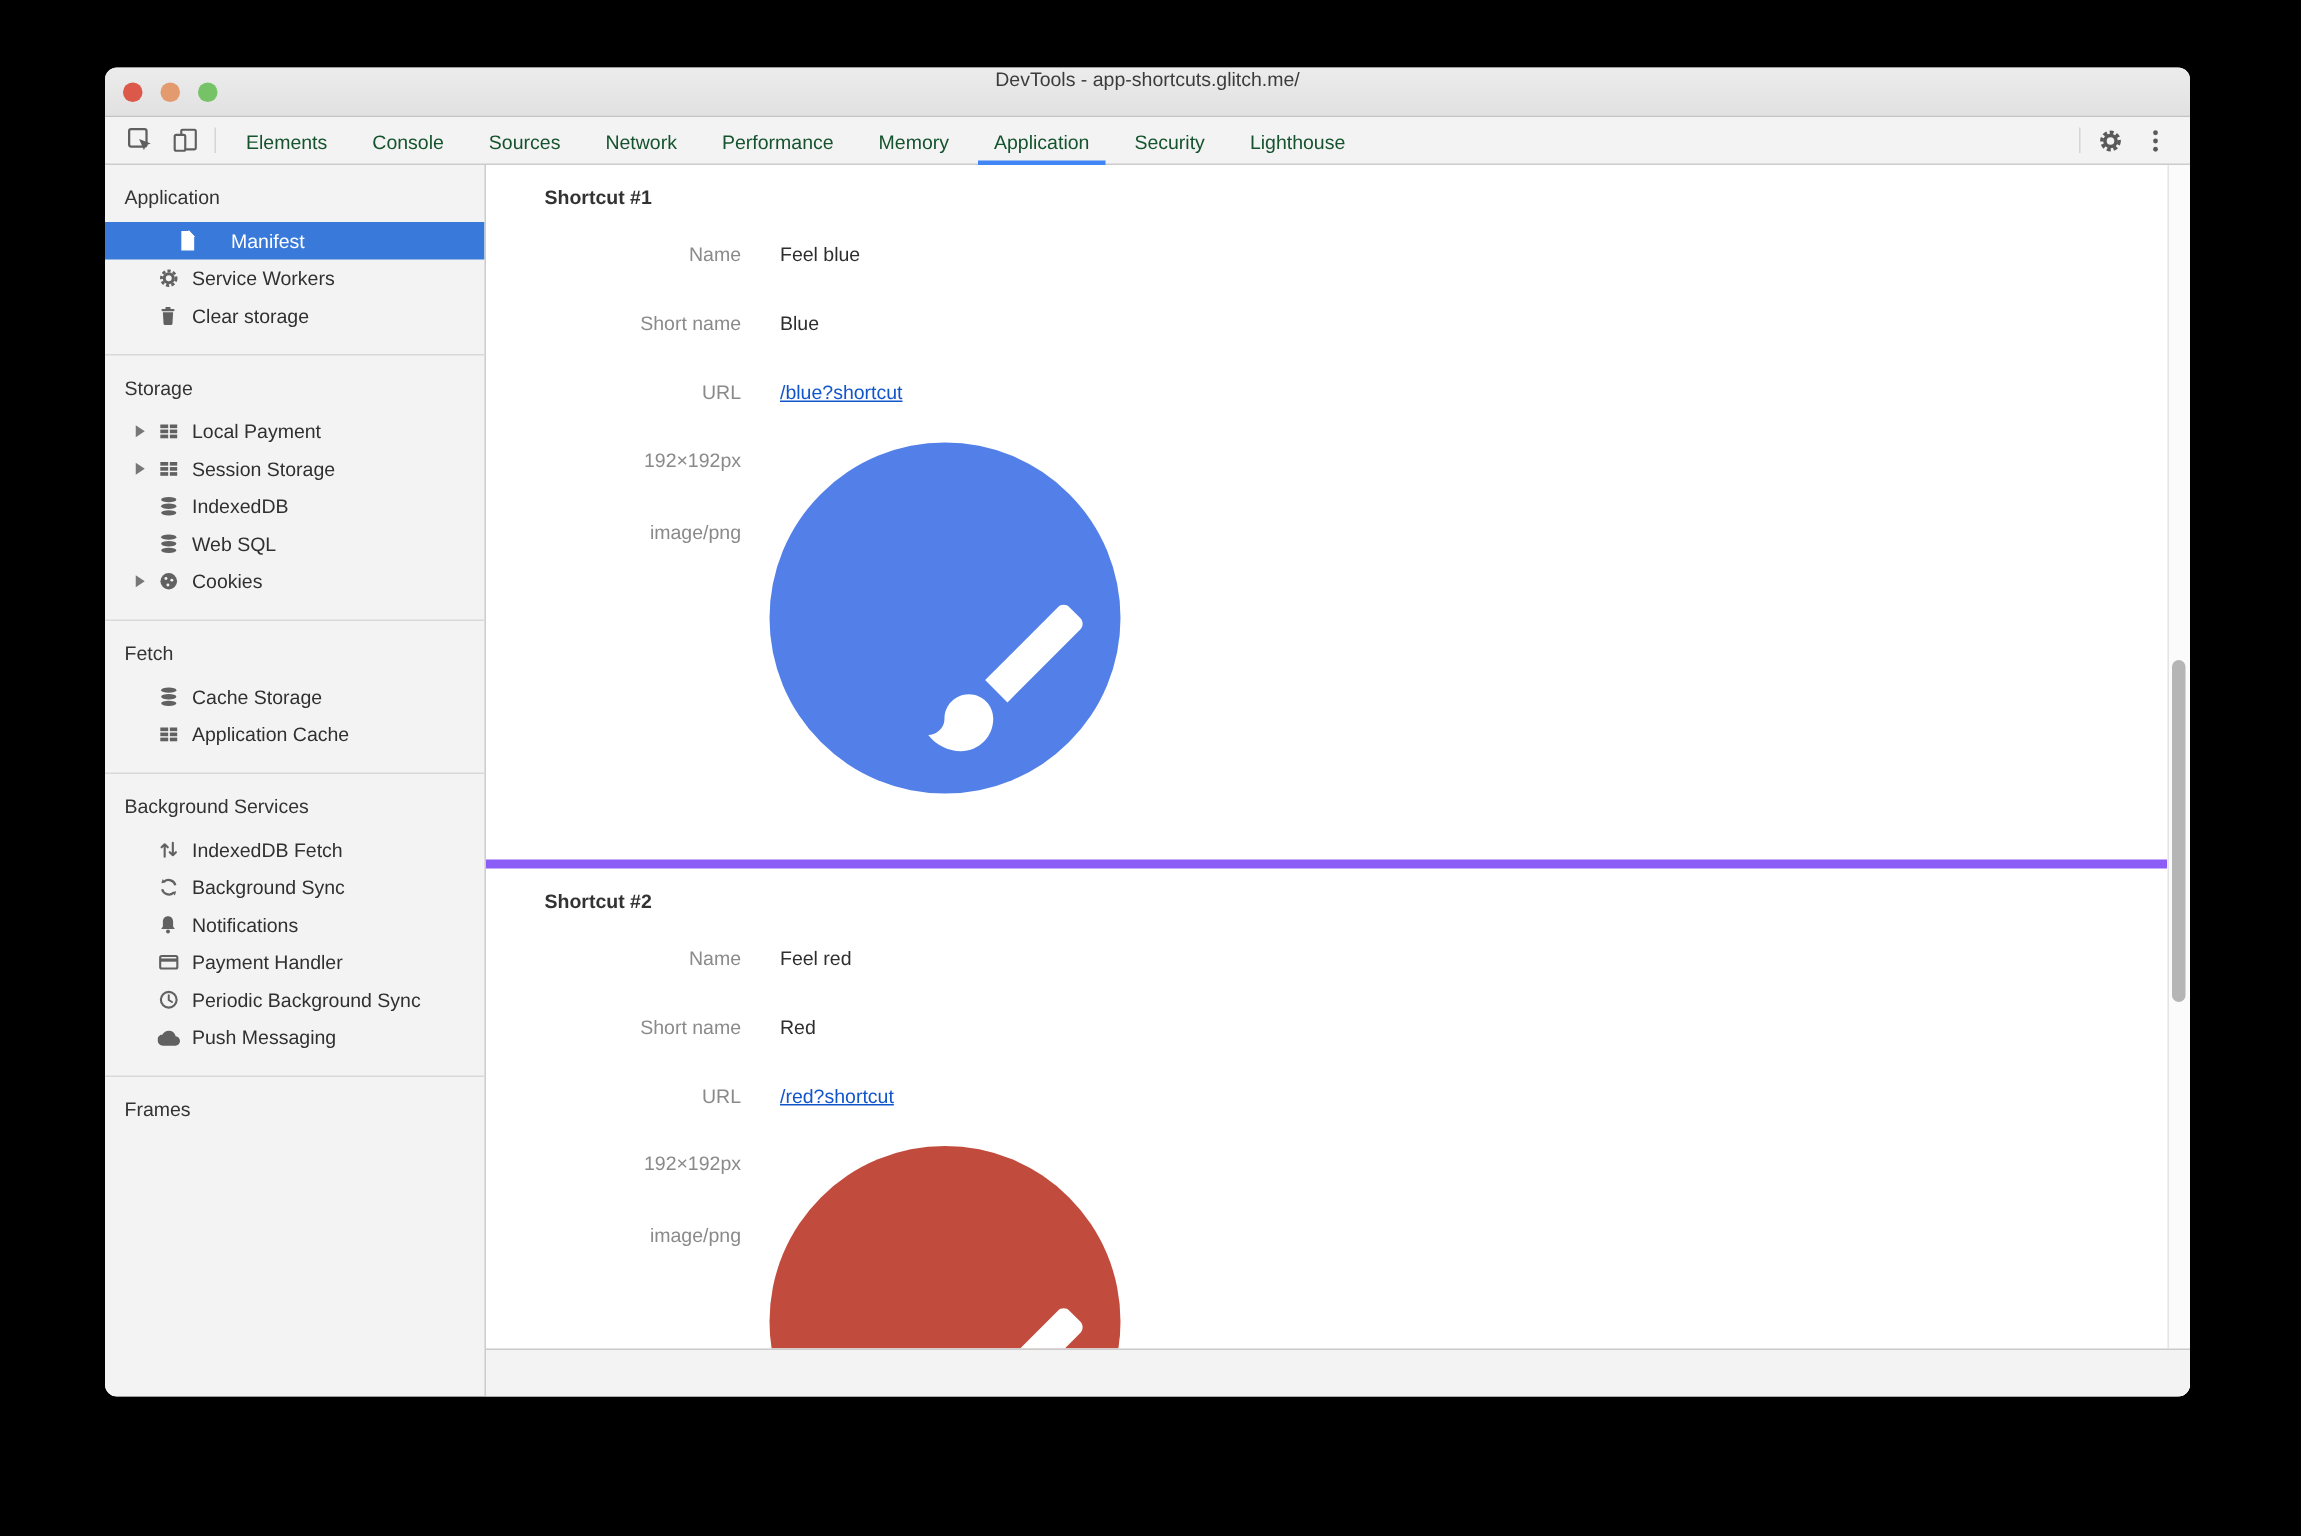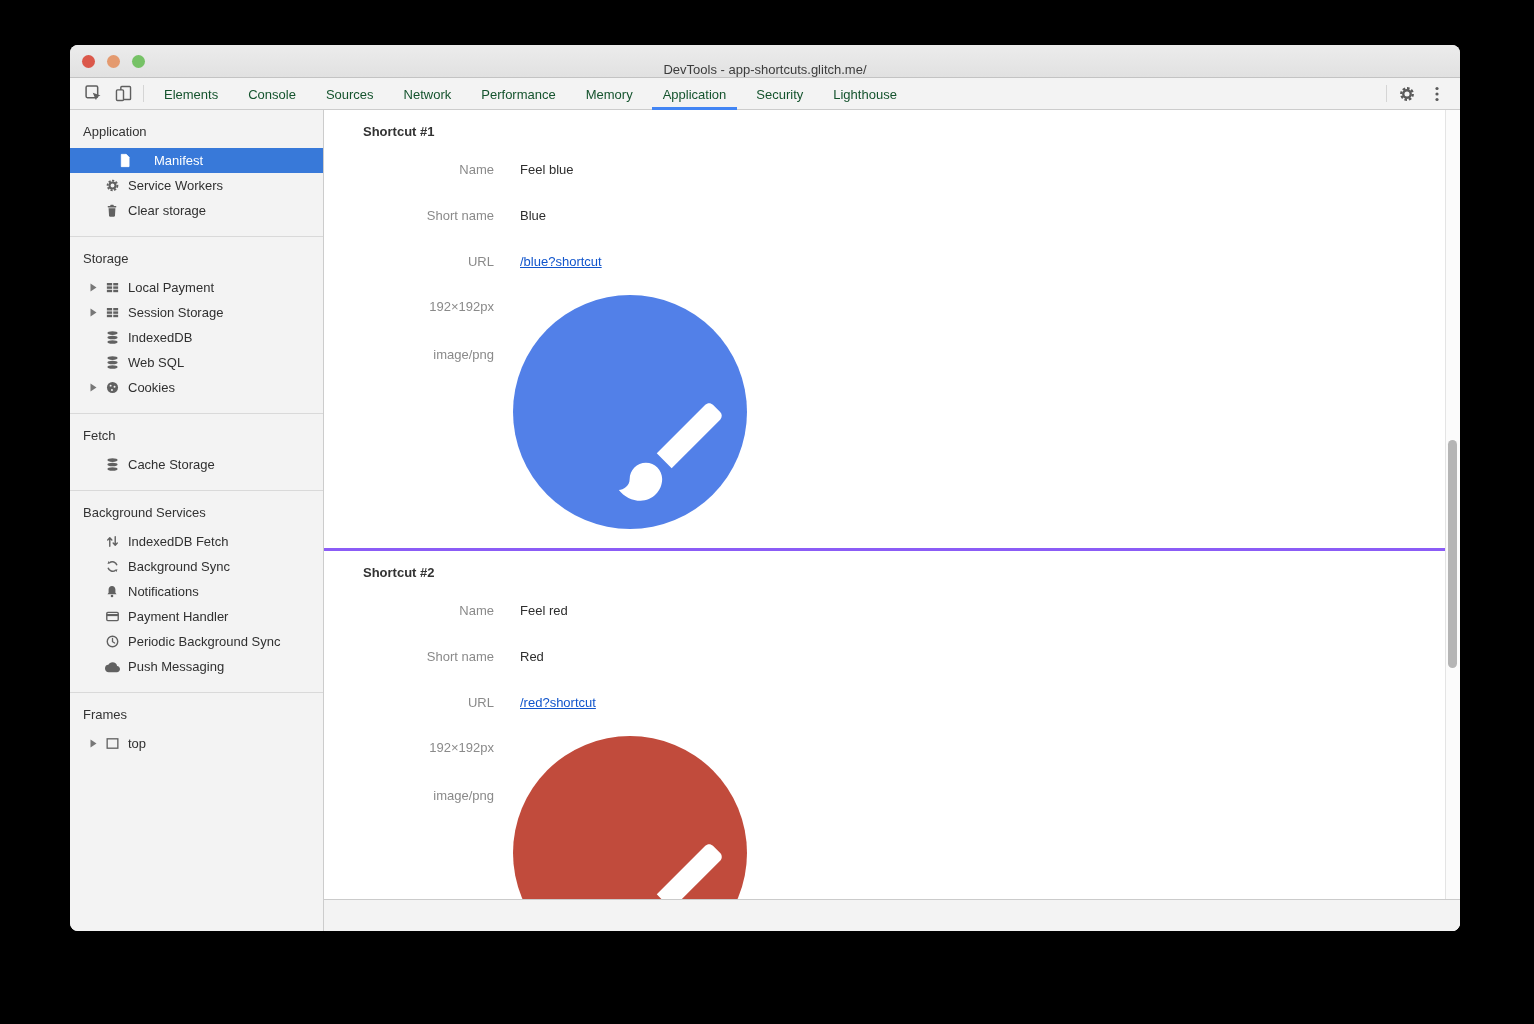--- a/index.html
+++ b/index.html
@@ -5,21 +5,21 @@
   * { margin:0; padding:0; box-sizing:border-box; }
   html,body { width:1534px; height:1024px; background:#000; font-family:"Liberation Sans", sans-serif; overflow:hidden; }
 
   .window { position:absolute; left:70px; top:45px; width:1390px; height:886px;
     background:#fff; border-radius:8px; overflow:hidden;
     box-shadow:0 22px 60px rgba(0,0,0,.6); display:flex; flex-direction:column; }
 
   
   .titlebar { height:33px; flex:0 0 33px; background:linear-gradient(#ECECEC,#E1E1E1);
     border-bottom:1px solid #C3C3C3; position:relative;
-    display:flex; align-items:flex-end; justify-content:center;
+    display:flex; align-items:flex-start; justify-content:center;
     font-size:13px; color:#3C3C3C; }
   .traffic { position:absolute; left:12px; top:0; height:100%; display:flex; align-items:center; gap:12px; }
   .light { width:13px; height:13px; border-radius:50%; }
 
   
   .toolbar { height:32px; flex:0 0 32px; background:#F3F3F3; border-bottom:1px solid #CCCCCC;
     display:flex; align-items:stretch; }
   .toolbtn { width:30px; display:flex; align-items:center; justify-content:center; cursor:pointer; }
   .tool-left { display:flex; align-items:stretch; padding-left:8px; }
   .vsep { width:1px; background:#D5D5D5; margin:7px 5px; }
@@ -41,21 +41,21 @@
   .arrow-slot { width:14px; flex:0 0 14px; display:flex; align-items:center; }
   .icon-slot { width:16px; flex:0 0 16px; display:flex; align-items:center; justify-content:center; margin-right:8px; }
   .side-label { white-space:nowrap; }
   .side-item.selected { color:#fff;gap:13px; }
   .side-item.selected .svgicon * { fill:#fff; stroke:#fff; }
 
   .content { flex:1; position:relative; background:#fff; overflow:hidden; font-size:13px; }
   .content-inner { position:absolute; inset:0 15px 32px 0; overflow:hidden; }
 
   .shortcut-section { padding:14px 0 19px 39px; }
-  .shortcut-section.second { border-top:3px solid #8b5cf6; }
+  .shortcut-section.second { border-top:6px solid #8b5cf6;margin-top:25px; }
   .section-title { font-weight:bold; color:#333; height:16px; line-height:16px; }
   .frow { display:flex; margin-top:30px; height:16px; line-height:16px;gap:12px; }
   .frow.first { margin-top:22px; }
   .flabel { width:131px; flex:0 0 131px; text-align:right; color:#8A8A8A; margin-right:14px; }
   .fvalue { color:#2E2E2E; }
   .fvalue a { color:#1155CC; text-decoration:underline; cursor:pointer; }
   .image-row { display:flex; margin-top:25px; }
   .image-meta { width:131px; flex:0 0 131px; margin-right:14px; padding-top:4px;
     display:flex; flex-direction:column; gap:32px; text-align:right; color:#8A8A8A; }
   .image-meta div { height:16px; line-height:16px; }
@@ -275,20 +275,34 @@
           <span class="arrow-slot"></span>
           <span class="icon-slot">
             <svg class="svgicon" width="15" height="15" viewBox="0 0 16 16" fill="#616161">
               <ellipse cx="8" cy="3.3" rx="5.4" ry="1.9"></ellipse>
                 <ellipse cx="8" cy="8" rx="5.4" ry="1.9"></ellipse>
                 <ellipse cx="8" cy="12.7" rx="5.4" ry="1.9"></ellipse>
             </svg>
           </span>
           <span class="side-label">Cache Storage</span>
         </div>
+        <div class="side-item">
+          <span class="arrow-slot"></span>
+          <span class="icon-slot">
+            <svg class="svgicon" width="15" height="15" viewBox="0 0 16 16" fill="#616161">
+              <rect x="2" y="3.2" width="5.6" height="2.6"></rect>
+                <rect x="2" y="6.8" width="5.6" height="2.6"></rect>
+                <rect x="2" y="10.4" width="5.6" height="2.6"></rect>
+              <rect x="8.8" y="3.2" width="5.2" height="2.6"></rect>
+                <rect x="8.8" y="6.8" width="5.2" height="2.6"></rect>
+                <rect x="8.8" y="10.4" width="5.2" height="2.6"></rect>
+            </svg>
+          </span>
+          <span class="side-label">Application Cache</span>
+        </div>
       </div>
 
       <div class="side-section">
         <div class="side-header">Background Services</div>
         <div class="side-item">
           <span class="arrow-slot"></span>
           <span class="icon-slot">
             <svg class="svgicon" width="15" height="15" viewBox="0 0 16 16" fill="none" stroke="#616161" stroke-width="1.5" stroke-linecap="round">
               <path d="M5.1 13V4.1M5.1 4.1L2.9 6.3M5.1 4.1l2.2 2.2"></path>
               <path d="M10.9 3v8.9M10.9 11.9L8.7 9.7M10.9 11.9l2.2-2.2"></path>
@@ -344,33 +358,20 @@
             <svg class="svgicon" width="15" height="15" viewBox="0 -1 24 24" fill="#616161">
               <path d="M19.35 10.04A7.49 7.49 0 0 0 12 4C9.11 4 6.6 5.64 5.35 8.04A5.994 5.994 0 0 0 0 14c0 3.31 2.69 6 6 6h13c2.76 0 5-2.24 5-5 0-2.64-2.05-4.78-4.65-4.96z"></path>
             </svg>
           </span>
           <span class="side-label">Push Messaging</span>
         </div>
       </div>
 
       <div class="side-section">
         <div class="side-header">Frames</div>
-        <div class="side-item">
-          <span class="arrow-slot">
-            <svg class="svgicon" width="7" height="9" viewBox="0 0 7 9">
-                <path d="M0.5 0.5l6 4-6 4z" fill="#777"></path>
-              </svg>
-          </span>
-          <span class="icon-slot">
-            <svg class="svgicon" width="15" height="15" viewBox="0 0 16 16">
-              <rect x="2.3" y="3" width="11.4" height="10" fill="none" stroke="#616161" stroke-width="1.4"></rect>
-            </svg>
-          </span>
-          <span class="side-label">top</span>
-        </div>
       </div>
 
     </div>
 
     <div class="content">
       <div class="content-inner">
 
         <div class="shortcut-section">
           <div class="section-title">Shortcut #1</div>
           <div class="frow first">

